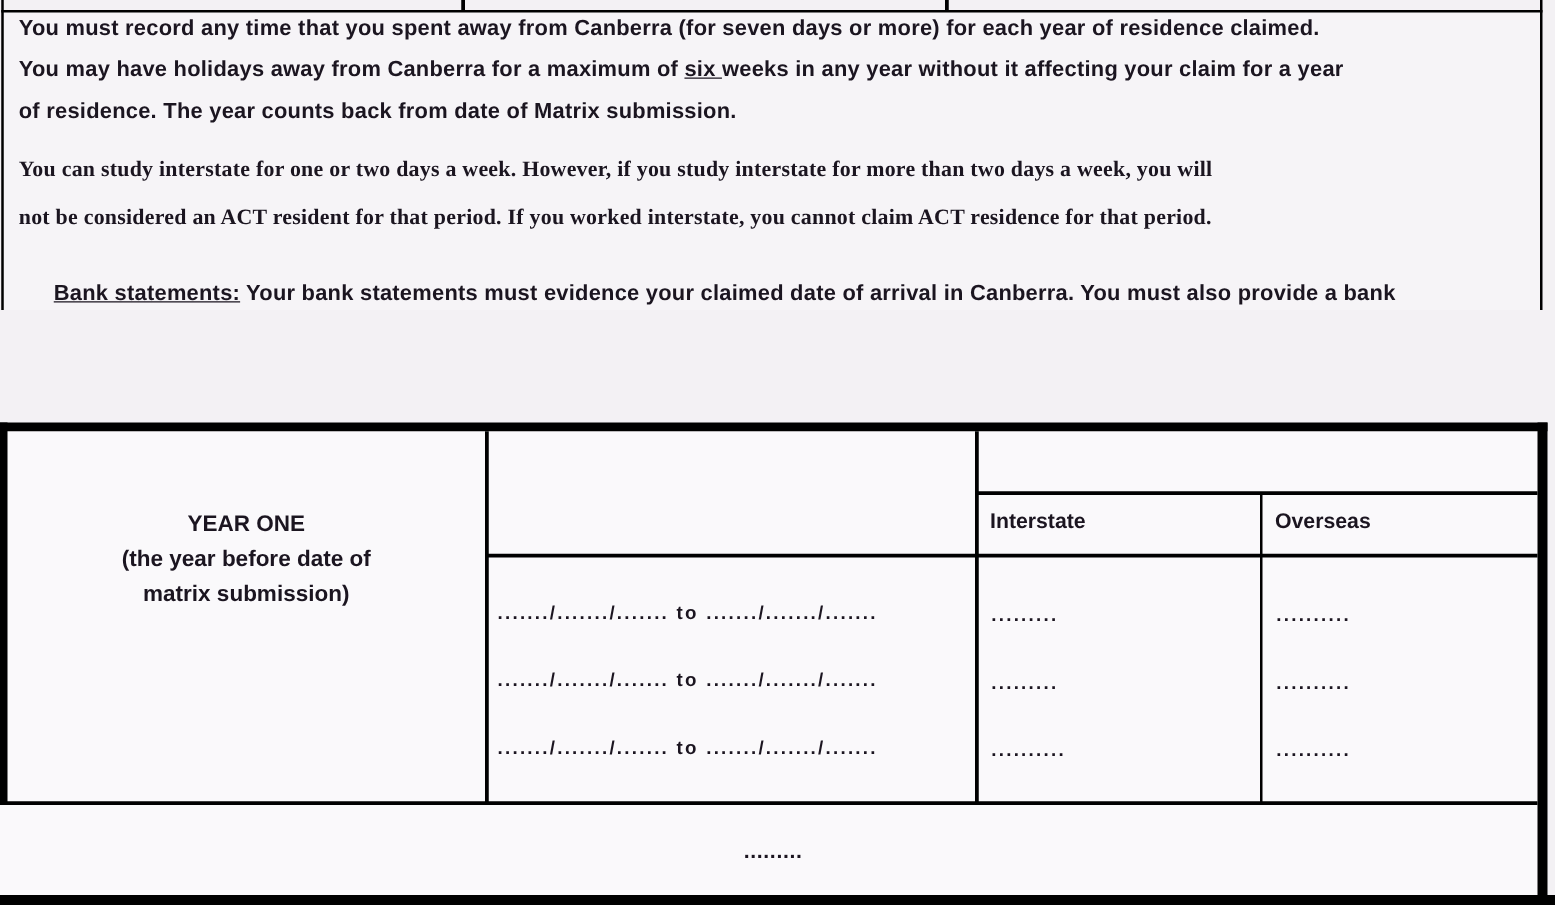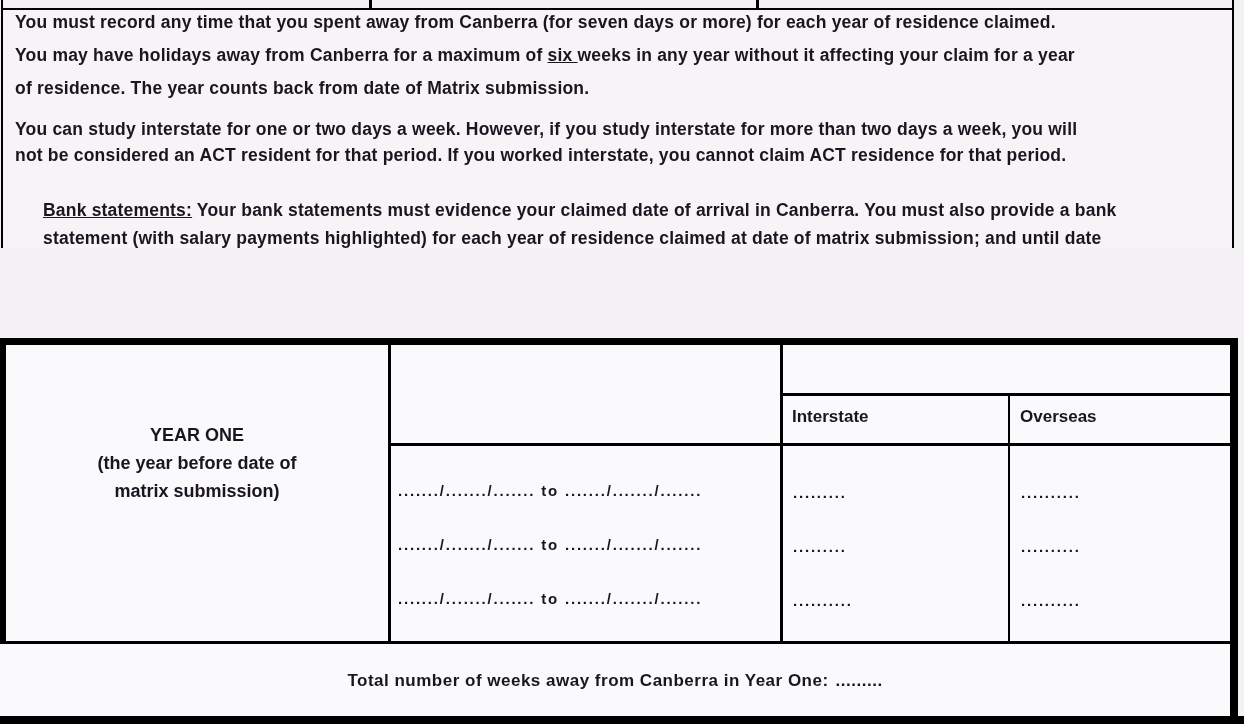--- a/index.html
+++ b/index.html
@@ -13,30 +13,30 @@
 
   
   .text-block{
     position:absolute;left:1px;top:8px;width:1233px;height:240px;
     box-sizing:border-box;background:#f6f4f7;
     border-top:2px solid #000;border-left:2px solid #000;border-right:2px solid #000;
     padding:0 0 0 12px;overflow:hidden;
   }
   .para{white-space:pre;margin:0;font-size:17.5px;letter-spacing:0.2px;}
   .p1{line-height:33px;margin-top:-4px;}
-  .p2{line-height:26px;margin-top:11px;}
+  .p2{line-height:38px;margin-top:11px;font-family:Liberation Serif, serif;}
   .p3{line-height:28px;margin-top:28px;margin-left:28px;}
   .u{text-decoration:underline;}
 
   
   .form-table{position:absolute;left:0;top:338px;width:1238px;height:386px;background:#faf9fb;}
   .cell-text{position:absolute;font-size:17px;white-space:pre;line-height:30px;}
   .year-cell{
     position:absolute;left:6px;top:7px;width:382px;height:240px;
-    box-sizing:border-box;padding-top:76px;text-align:center;
+    box-sizing:border-box;padding-top:60px;text-align:center;
     font-size:18px;line-height:28px;white-space:pre;
   }
   .dotted{position:absolute;font-size:15px;letter-spacing:1.8px;white-space:pre;line-height:20px;}
   .total-row{
     position:absolute;left:0;top:307px;width:1230px;height:71px;
     display:flex;align-items:center;justify-content:center;
     font-size:17px;letter-spacing:0.5px;
   }
   .total-row .gap{width:7px;}
 </style>
@@ -89,21 +89,20 @@
 
     <div class="dotted" style="left:793px;top:145px;">.........</div>
     <div class="dotted" style="left:793px;top:199px;">.........</div>
     <div class="dotted" style="left:793px;top:253px;">..........</div>
 
     <div class="dotted" style="left:1021px;top:145px;">..........</div>
     <div class="dotted" style="left:1021px;top:199px;">..........</div>
     <div class="dotted" style="left:1021px;top:253px;">..........</div>
 
     <div class="total-row">
-      <span>Total number of weeks away from Canberra in Year One:</span>
         <span class="gap"></span>
         <span>.........</span>
     </div>
   </div>
 
   <div class="ln" style="left:0;top:716px;width:1244px;height:8px;"></div>
 
 </div>
 
 </body></html>

